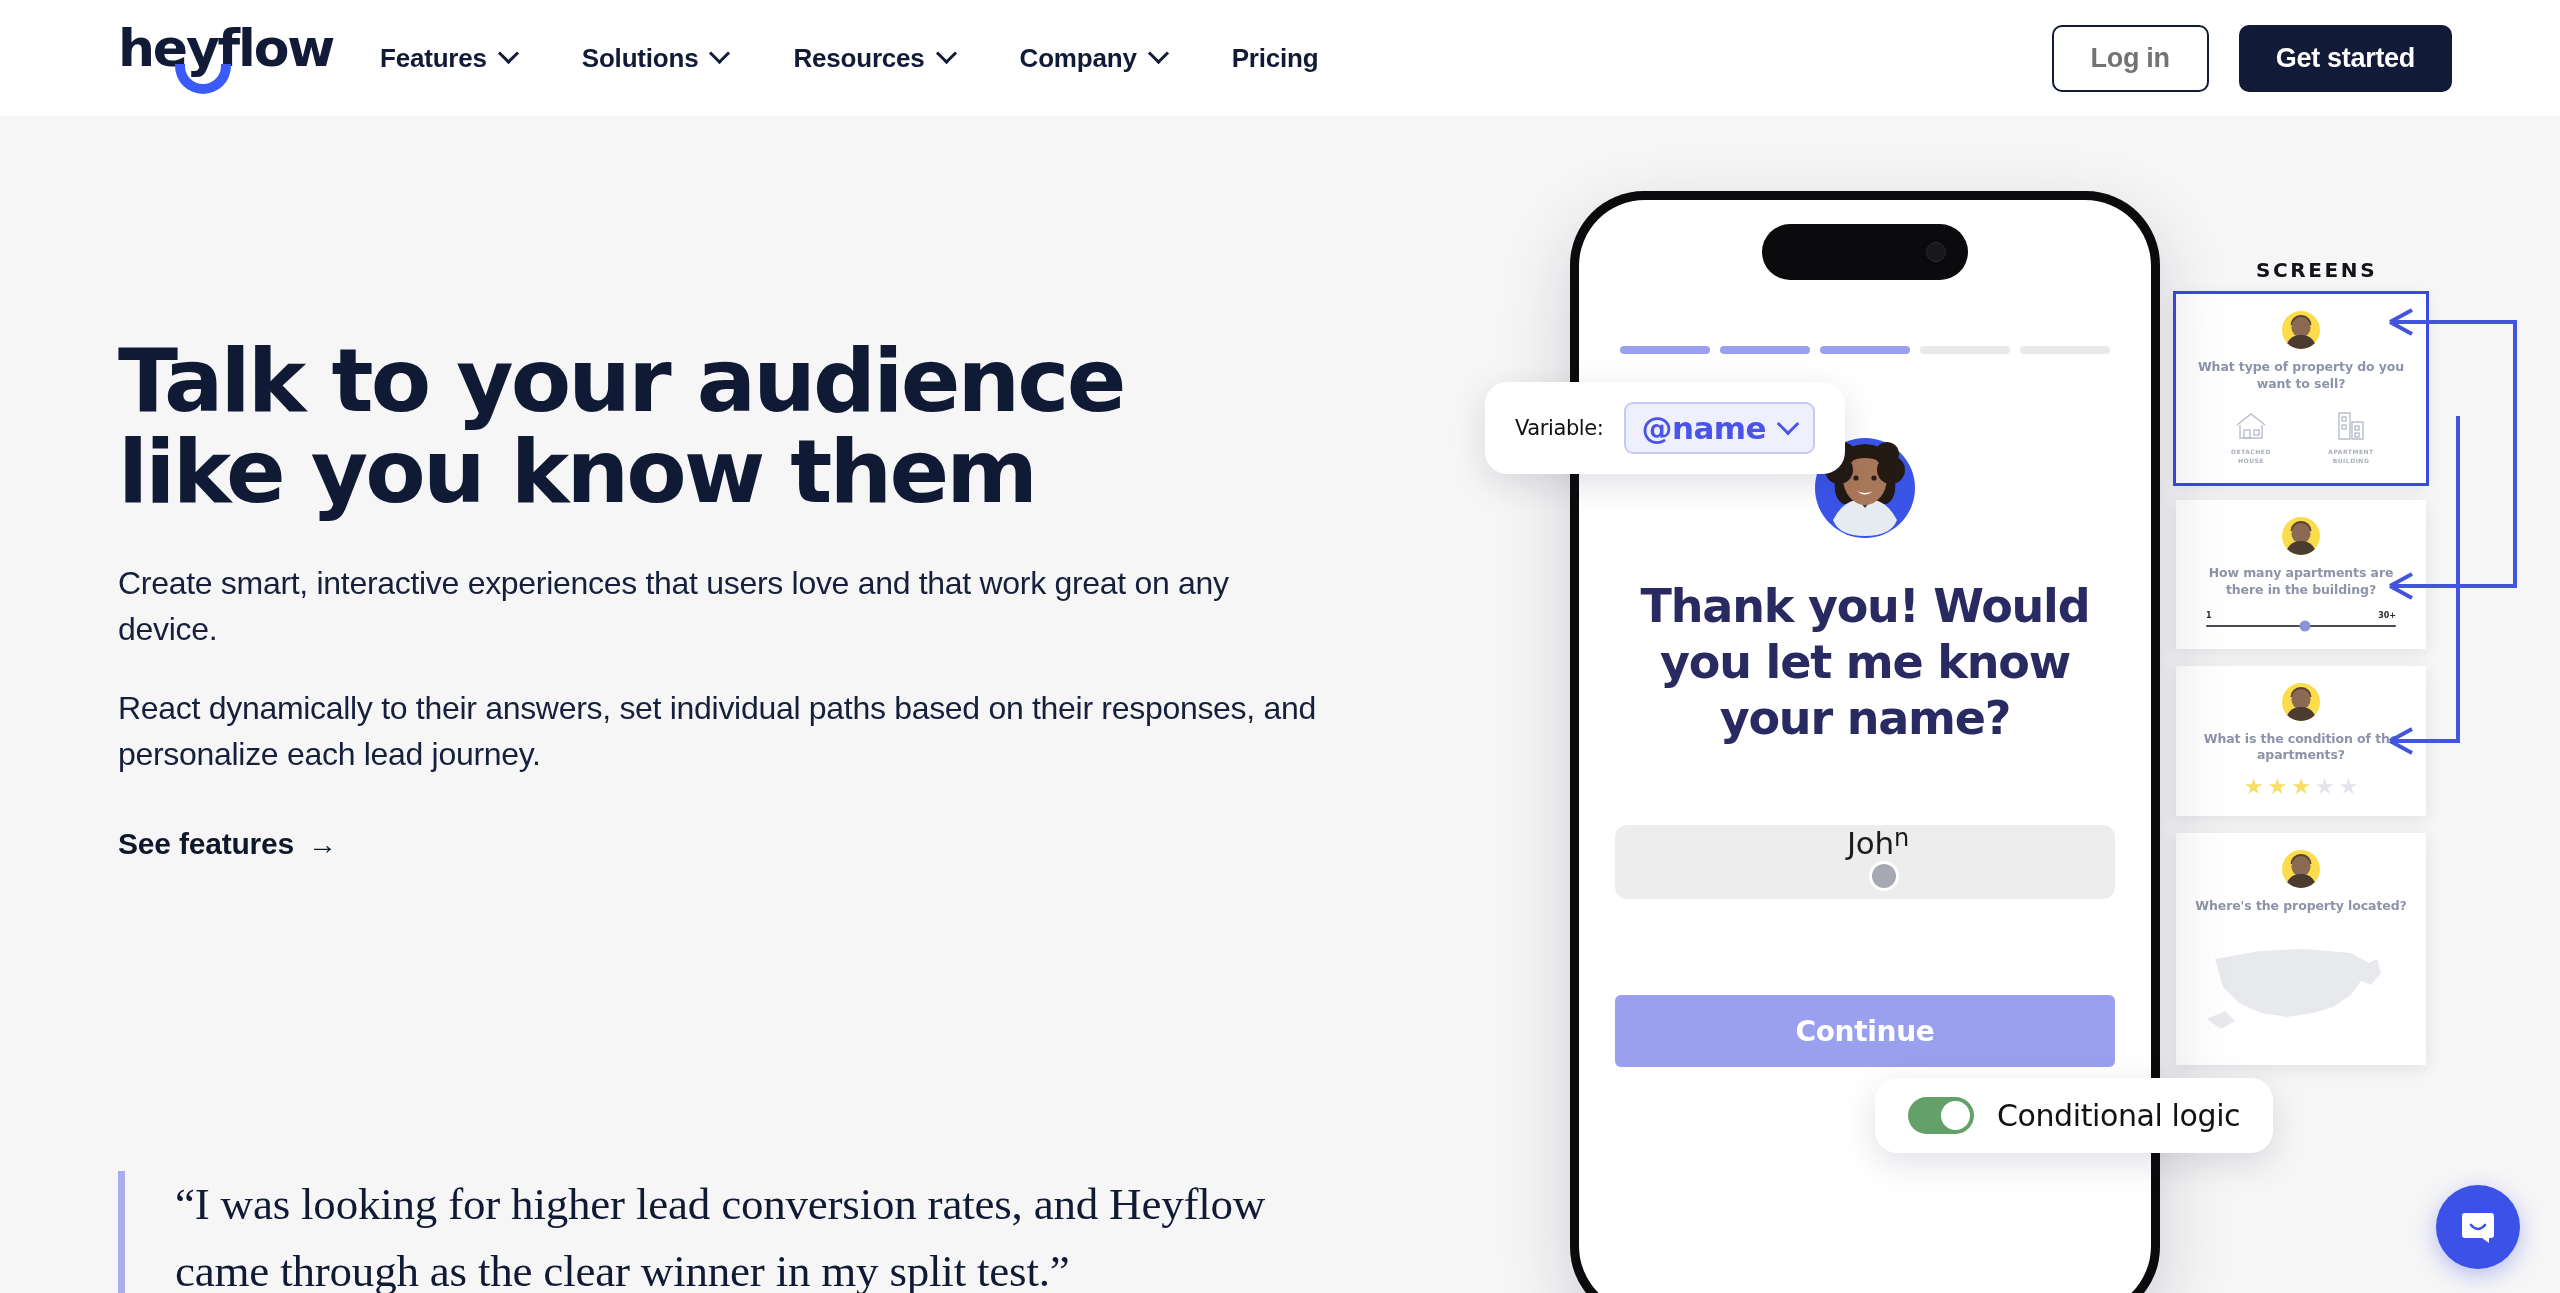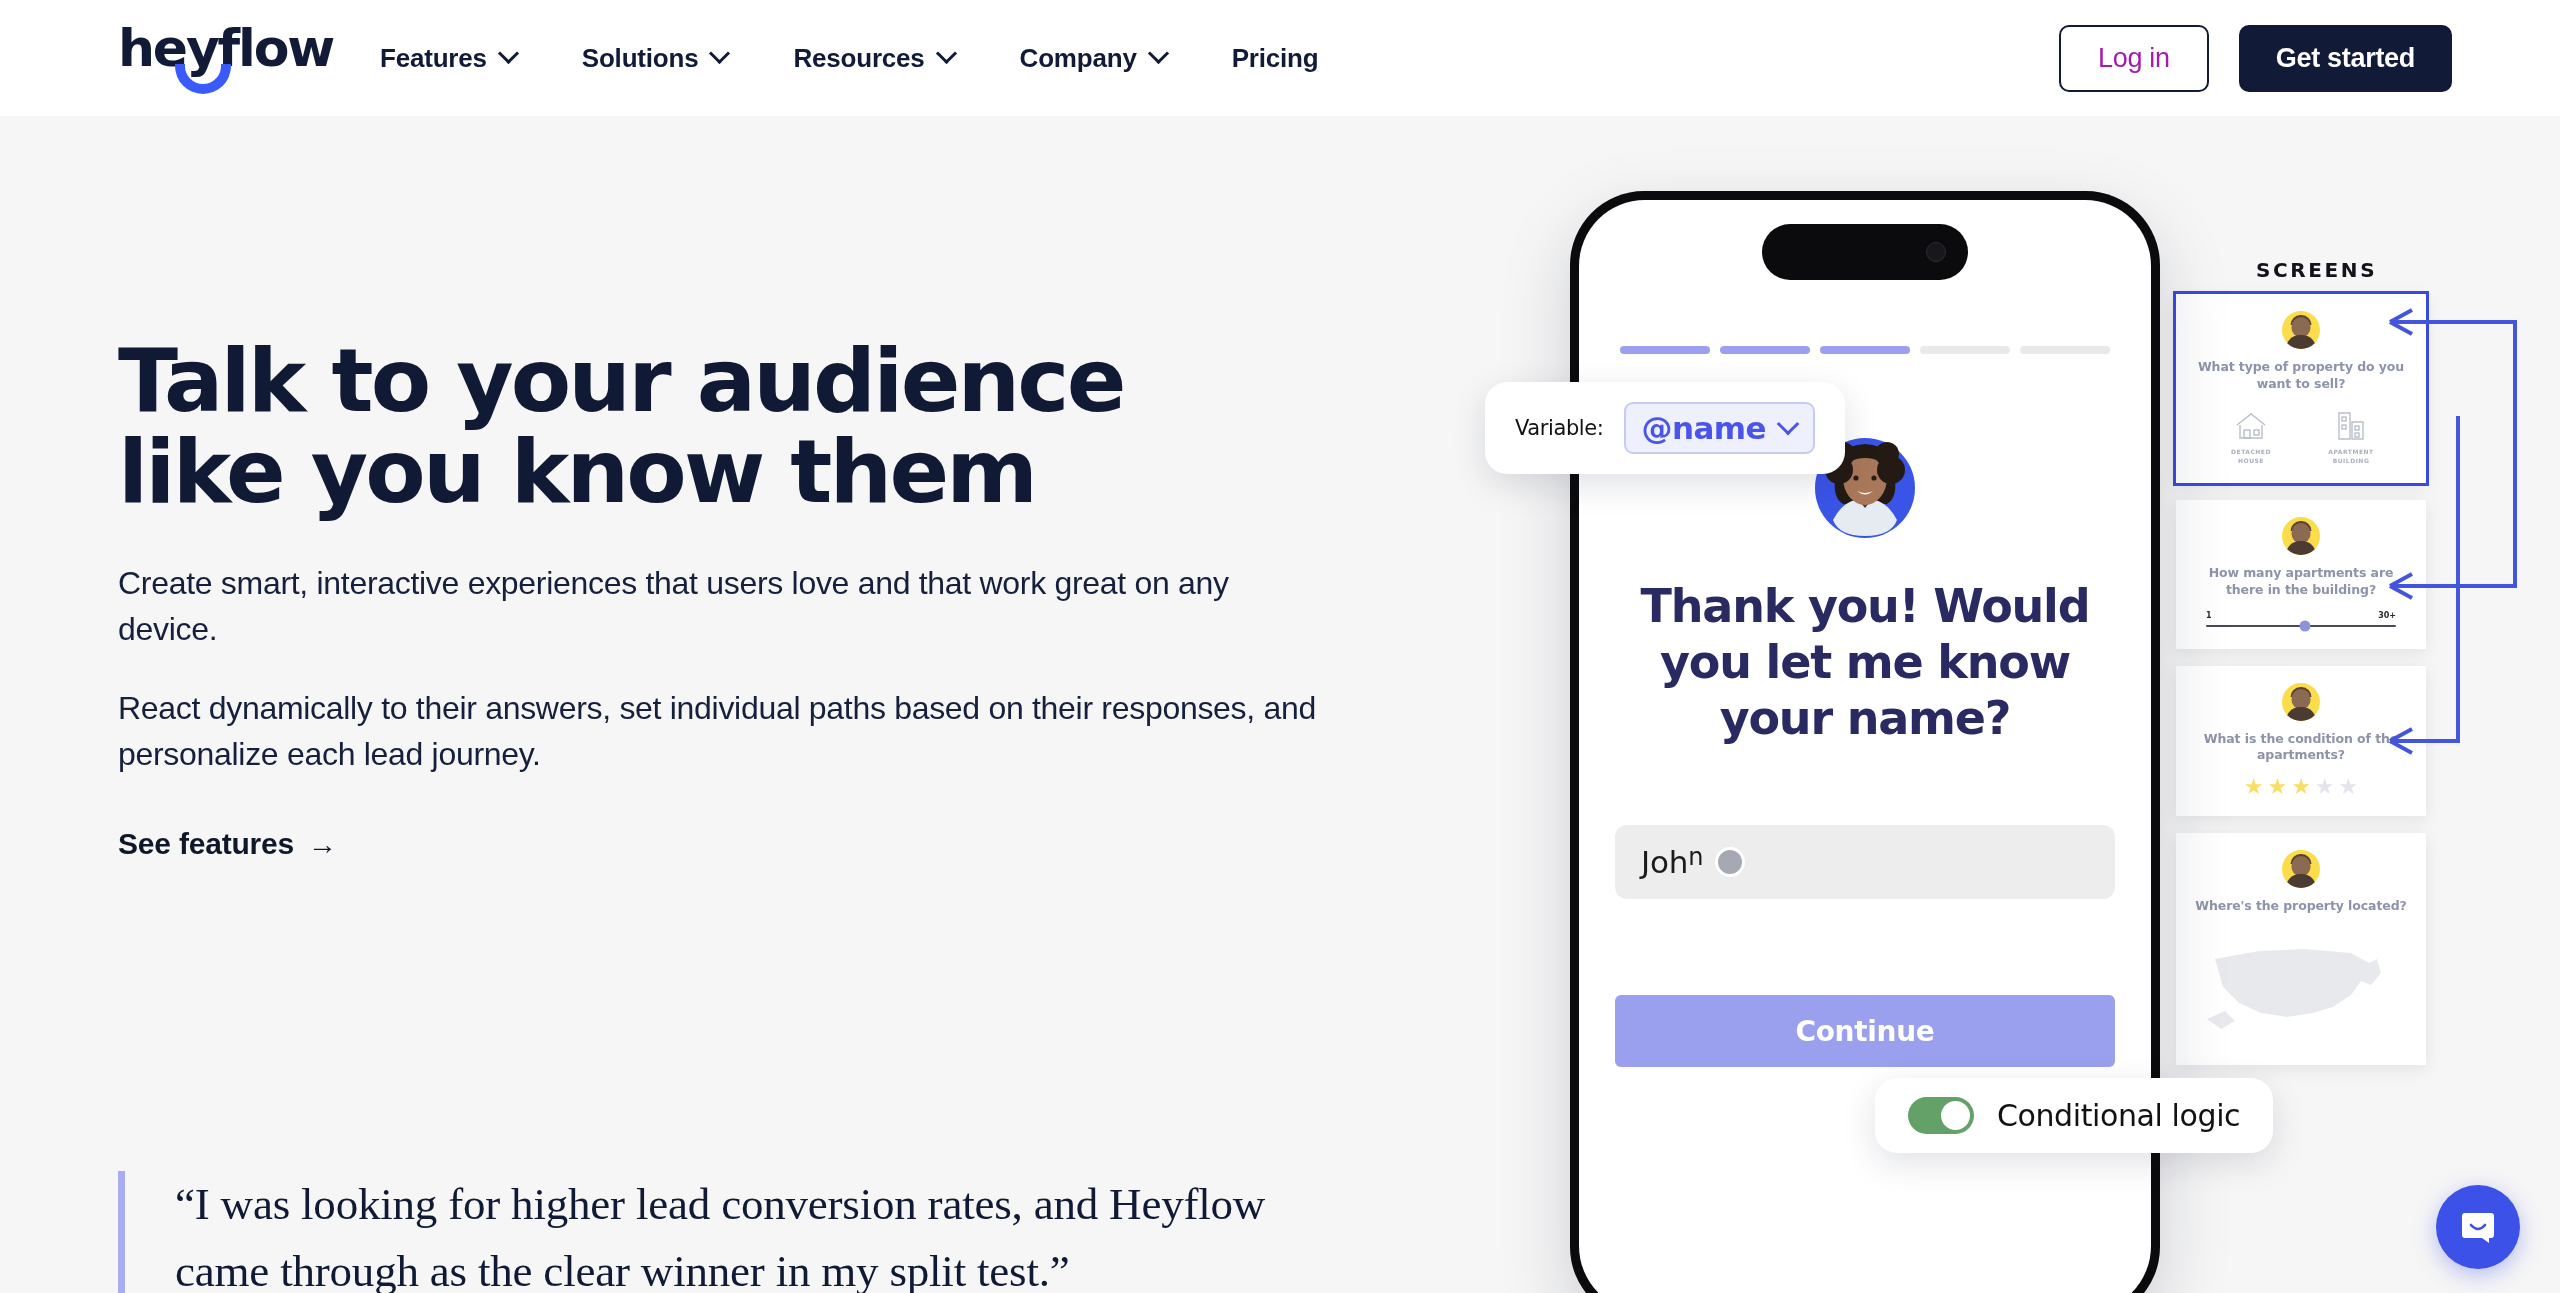--- a/index.html
+++ b/index.html
@@ -65,22 +65,22 @@
   }
 
   .header-actions {
     position: absolute; right: 108px; top: 0; height: 116px;
     display: flex; align-items: center; gap: 30px;
   }
   .btn-login {
     border: 2.6px solid #111a36;
     border-radius: 10px;
     background: #ffffff;
-    color: #a21caf;
-    font-size: 27px; font-weight: 400;
+    color: #737373;
+    font-size: 27px; font-weight: 700;
     padding: 16px 37px;
     cursor: pointer;
     font-family: "Liberation Sans", sans-serif;
     letter-spacing: -0.3px;
   }
   .btn-getstarted {
     border: 2.6px solid #111a36;
     border-radius: 10px;
     background: #111a36;
     color: #ffffff;
@@ -212,20 +212,21 @@
   }
 
   .phone-input {
     position: absolute; left: 50%; top: 625px;
     transform: translateX(-50%);
     width: 500px; height: 74px;
     background: #ededee;
     border-radius: 12px;
     display: flex; align-items: center;
     padding-left: 26px;
+    flex-direction: column;
   }
   .typed {
     font-family: "DejaVu Sans", sans-serif;
     font-size: 31px; color: #1b1b1b;
     letter-spacing: -0.2px;
     display: inline-flex; align-items: baseline;
   }
   .typed .last { font-size: 24px; position: relative; top: -8px; }
   .cursor-dot {
     width: 30px; height: 30px; border-radius: 50%;

